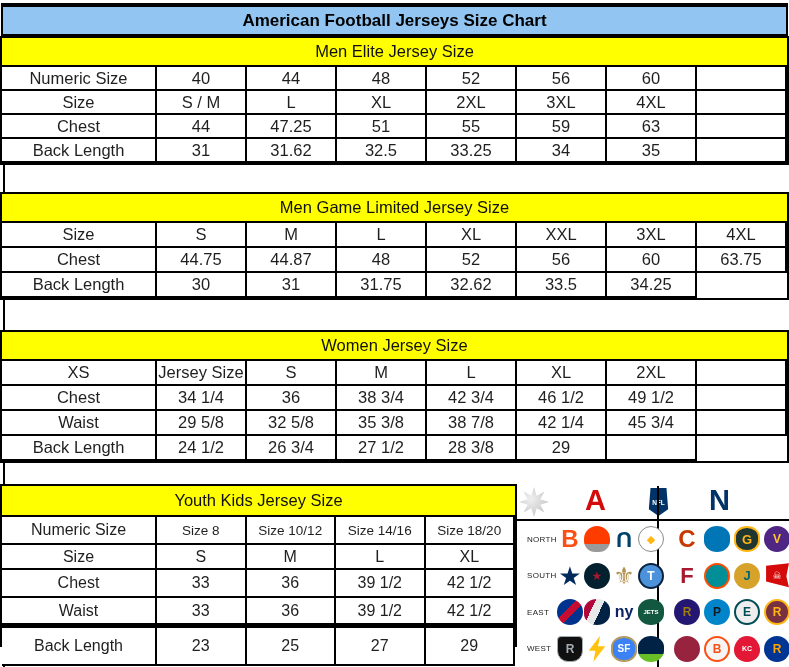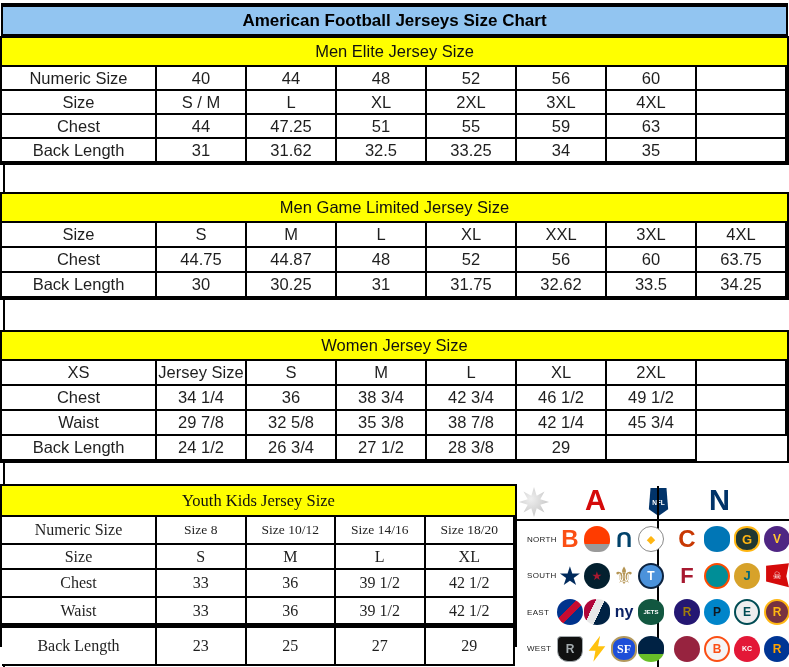--- a/index.html
+++ b/index.html
@@ -21,21 +21,21 @@
     border:2px solid #000;box-sizing:border-box;z-index:1;
   }
   .t-header{
     background:var(--section-bg,#ffff00);border-bottom:2px solid #000;
     display:flex;align-items:center;justify-content:center;
     font-size:16.5px;color:#111;
   }
   .t1{top:36px;} .t1 .t-header{height:27px;}
   .t2{top:192px;} .t2 .t-header{height:27px;}
   .t3{top:330px;} .t3 .t-header{height:27px;}
-  .t4{top:484px;width:517px;height:163px;font-family:Liberation Serif, serif;} .t4 .t-header{height:29px;}
+  .t4{top:484px;width:517px;height:163px;} .t4 .t-header{height:29px;}
   .t-grid{display:grid;}
   .t1 .t-grid,.t2 .t-grid,.t3 .t-grid{grid-template-columns:155px repeat(7,1fr);}
   .t1 .t-grid{grid-auto-rows:24px;}
   .t2 .t-grid{grid-auto-rows:25px;}
   .t3 .t-grid{grid-auto-rows:25px;}
   .t4 .t-grid{grid-template-columns:155px repeat(4,1fr);grid-template-rows:28px 25px 28px 27px 41px;}
   .cell{
     box-sizing:border-box;border-right:2px solid #000;border-bottom:2px solid #000;
     display:flex;align-items:center;justify-content:center;
     font-size:16.5px;background:#fff;white-space:nowrap;overflow:hidden;
@@ -145,21 +145,20 @@
         <div class="cell">Chest</div>
         <div class="cell">44.75</div>
         <div class="cell">44.87</div>
         <div class="cell">48</div>
         <div class="cell">52</div>
         <div class="cell">56</div>
         <div class="cell">60</div>
         <div class="cell">63.75</div>
         <div class="cell">Back Length</div>
         <div class="cell">30</div>
-        <div class="cell">30.25</div>
         <div class="cell">31</div>
         <div class="cell">31.75</div>
         <div class="cell">32.62</div>
         <div class="cell">33.5</div>
         <div class="cell">34.25</div>
       </div>
   </div>
 
   <div class="size-table t3">
     <div class="t-header">Women Jersey Size</div>
@@ -174,21 +173,21 @@
         <div class="cell"></div>
         <div class="cell">Chest</div>
         <div class="cell">34 1/4</div>
         <div class="cell">36</div>
         <div class="cell">38 3/4</div>
         <div class="cell">42 3/4</div>
         <div class="cell">46 1/2</div>
         <div class="cell">49 1/2</div>
         <div class="cell"></div>
         <div class="cell">Waist</div>
-        <div class="cell">29 7/8</div>
+        <div class="cell">29 5/8</div>
         <div class="cell">32 5/8</div>
         <div class="cell">35 3/8</div>
         <div class="cell">38 7/8</div>
         <div class="cell">42 1/4</div>
         <div class="cell">45 3/4</div>
         <div class="cell"></div>
         <div class="cell">Back Length</div>
         <div class="cell">24 1/2</div>
         <div class="cell">26 3/4</div>
         <div class="cell">27 1/2</div>
@@ -282,21 +281,21 @@
             <span class="logo shape-circle" style="background: rgb(0, 133, 202); color: rgb(16, 24, 32); font-size: 12px;">P</span>
             <span class="logo shape-circle" style="background: rgb(238, 238, 238); color: rgb(0, 76, 84); border: 2px solid rgb(0, 76, 84); font-size: 12px;">E</span>
             <span class="logo shape-circle" style="background: rgb(119, 49, 65); color: rgb(255, 182, 18); border: 2px solid rgb(255, 182, 18); font-size: 12px;">R</span>
           </div>
         </div>
         <div class="division-row">
           <span class="div-label">WEST</span>
           <div class="team-group afc">
             <span class="logo shape-shield" style="background: rgb(16, 16, 16); color: rgb(165, 172, 175); border: 1px solid rgb(165, 172, 175); font-size: 12px;">R</span>
             <span class="logo shape-bolt" style="background: rgb(255, 194, 14);"></span>
-            <span class="logo shape-oval" style="background: #1d4ed8; color: rgb(255, 255, 255); border: 2px solid rgb(179, 153, 93); font-size: 12px; font-family: Liberation Serif, serif;">SF</span>
+            <span class="logo shape-oval" style="background: #3b82f6; color: rgb(255, 255, 255); border: 2px solid rgb(179, 153, 93); font-size: 10px;">SF</span>
             <span class="logo shape-oval" style="background: linear-gradient(rgb(0, 34, 68) 68%, rgb(105, 190, 40) 68%);"></span>
           </div>
           <div class="team-group nfc">
             <span class="logo shape-circle" style="background: rgb(151, 35, 63);"></span>
             <span class="logo shape-circle" style="background: rgb(245, 245, 245); color: rgb(251, 79, 20); border: 2px solid rgb(251, 79, 20); font-size: 12px;">B</span>
             <span class="logo shape-arrow" style="background: rgb(227, 24, 55); color: rgb(255, 255, 255); font-size: 7px;">KC</span>
             <span class="logo shape-circle" style="background: rgb(0, 53, 148); color: rgb(255, 163, 0); font-size: 12px;">R</span>
           </div>
         </div>
       </div>

